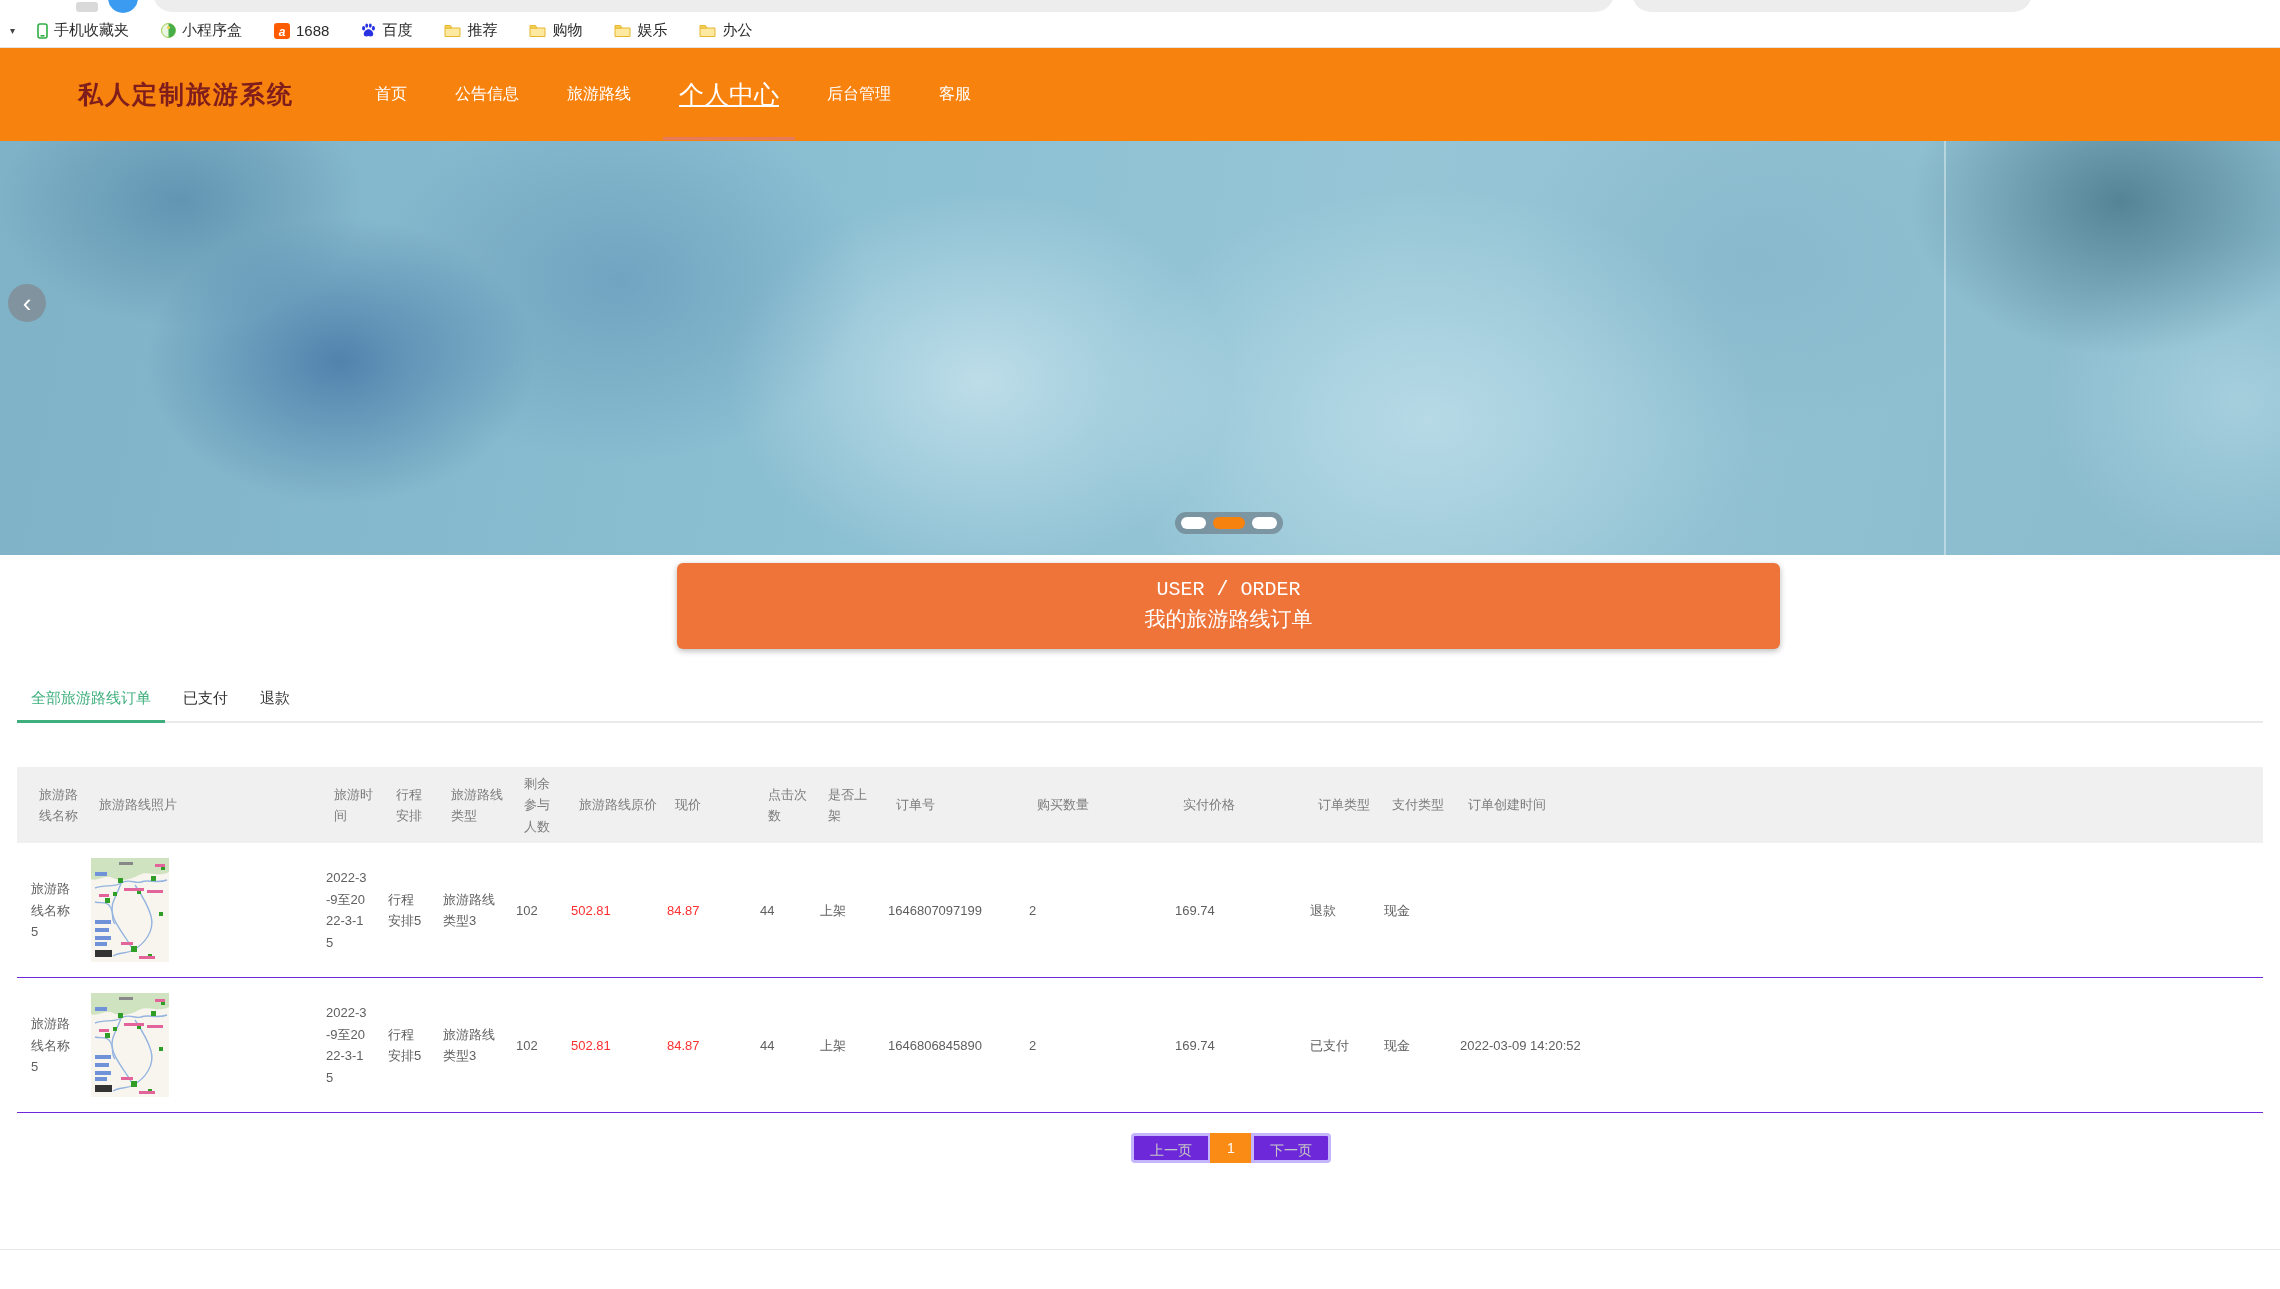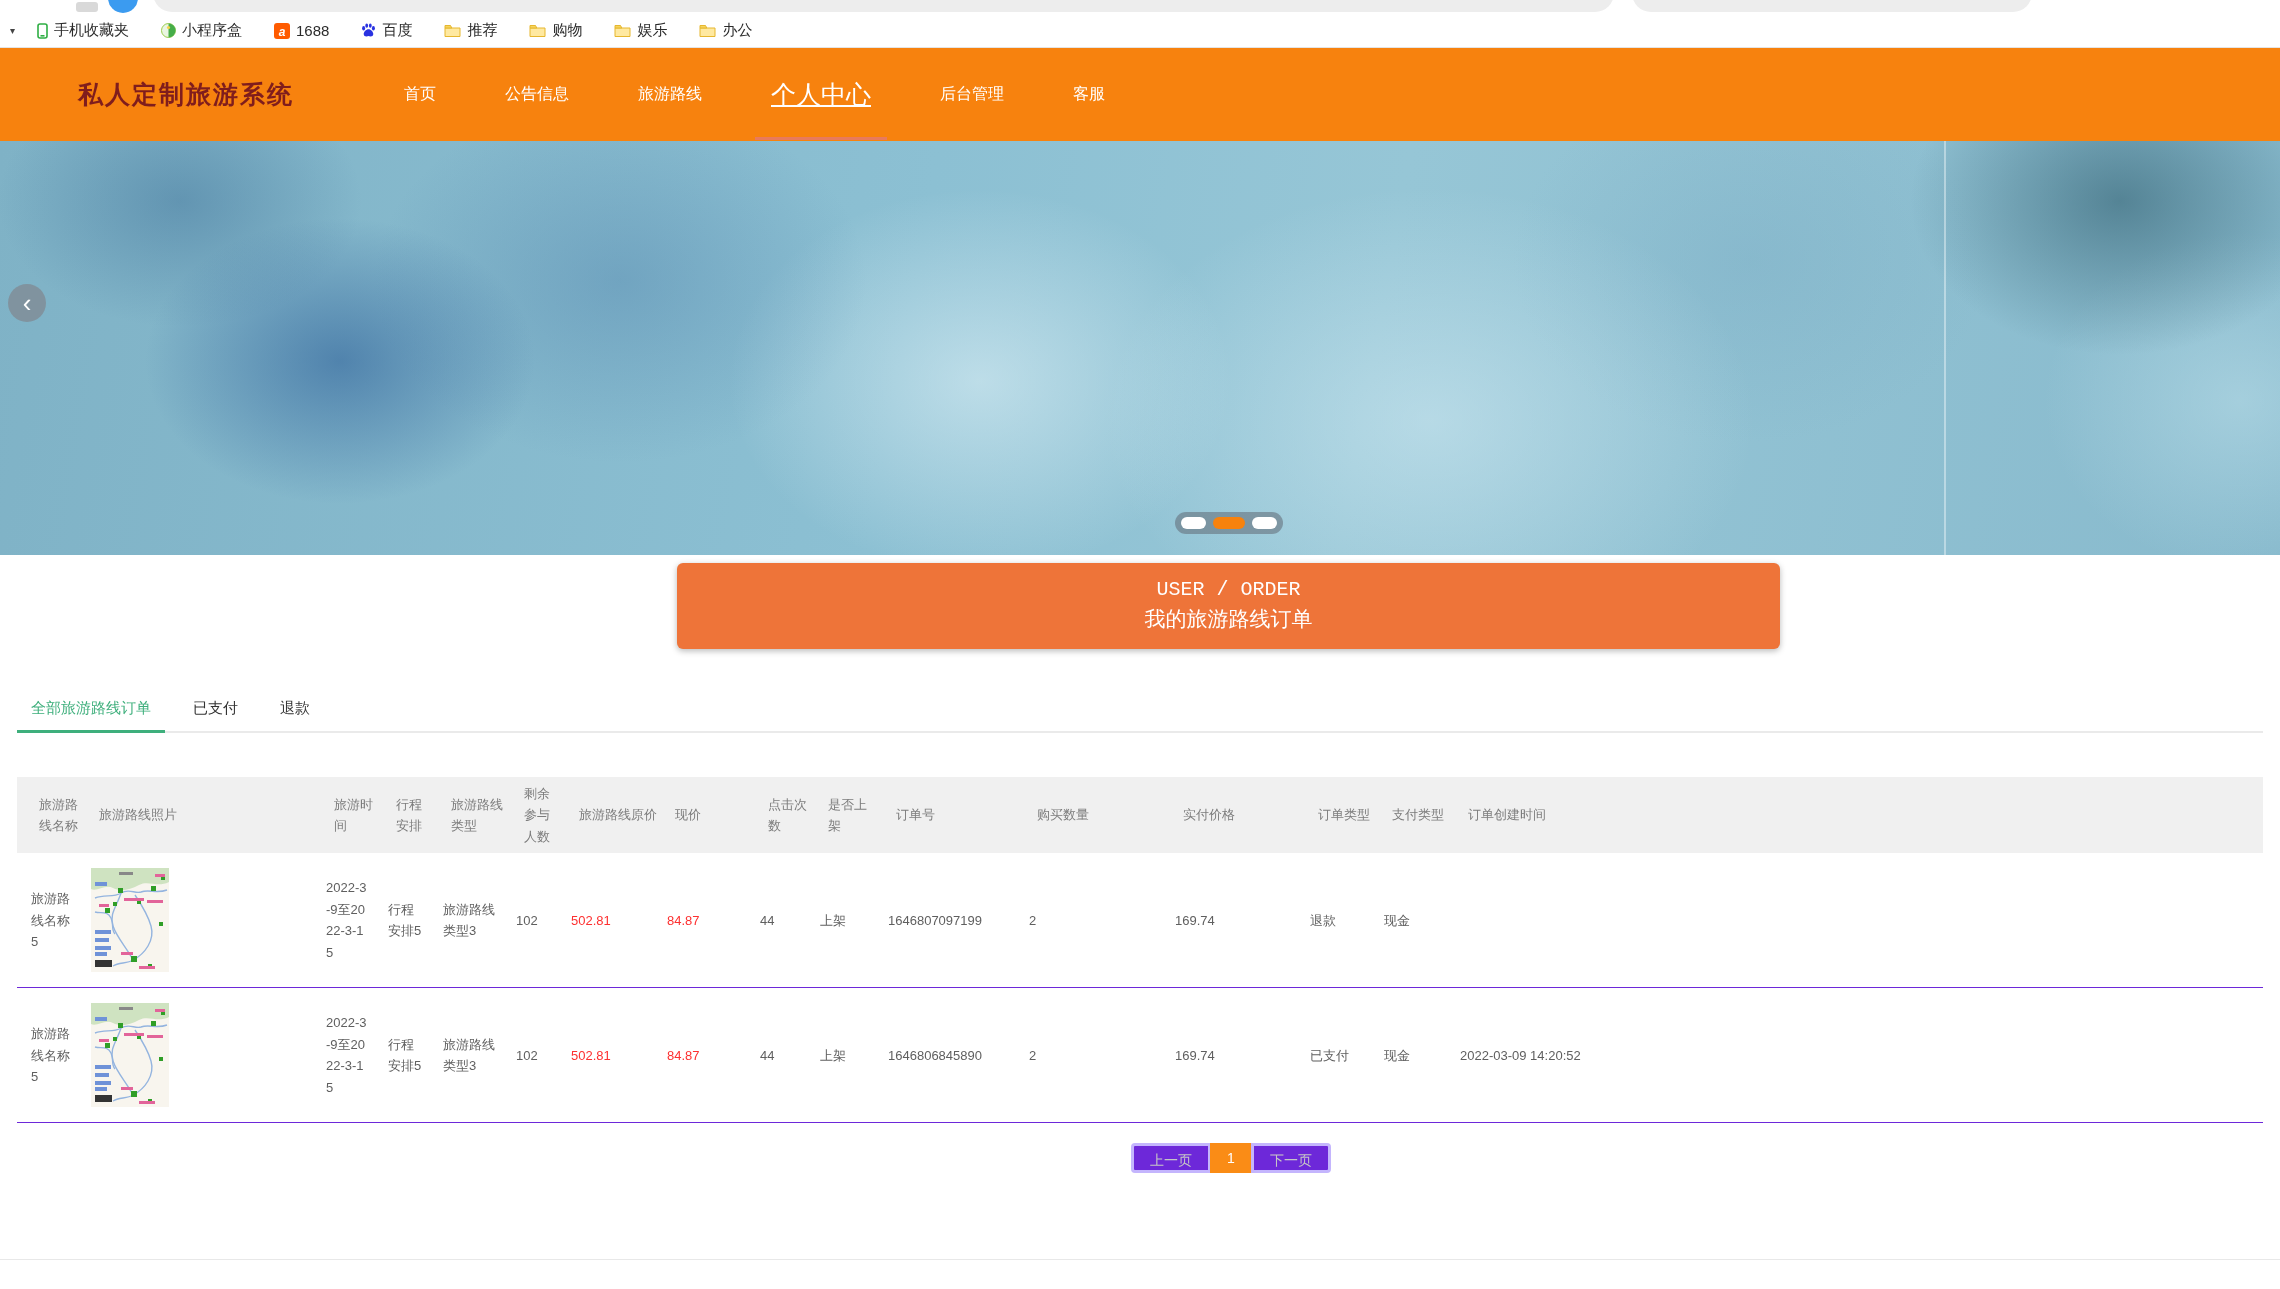--- a/index.html
+++ b/index.html
@@ -16,21 +16,21 @@
   
   .bookmarks { height:34px; display:flex; align-items:center; padding-left:10px; gap:22px;
     border-bottom:1px solid #e4e4e4; font-size:15px; color:#2b2b2b; background:#fff; }
   .bm-caret { font-size:10px; color:#444; margin-right:-10px; cursor:pointer; }
   .bm-item  { display:flex; align-items:center; gap:6px; cursor:pointer; white-space:nowrap;padding-left:10px; }
   .bm-item .ic { display:inline-flex; }
 
   
   .nav { height:93px; background:#f7820e; display:flex; align-items:center; position:relative; }
   .nav-title { color:#7f1d1d; font-size:25px; font-weight:bold; letter-spacing:2px; margin-left:78px; }
-  .nav-menu  { display:flex; align-items:center; gap:57px; margin-left:104px; height:100%; }
+  .nav-menu  { display:flex; align-items:center; gap:36px; margin-left:75px; height:100%; }
   .nav-item  { color:#fff; font-size:16px; height:100%; display:flex; align-items:center;
                padding:0 6px; position:relative; cursor:pointer; }
   .nav-item.active { font-size:25px;text-decoration:underline; }
   .nav-item.active::after { content:""; position:absolute; left:-10px; right:-10px; bottom:1px;
                height:3px; background:#e87a5c; }
 
   
   .carousel { position:relative; height:414px;
     background:
       radial-gradient(300px 220px at 340px 220px,  rgba(38,88,148,.55), rgba(38,88,148,0) 65%),
@@ -51,21 +51,21 @@
   .dot  { width:25px; height:12px; border-radius:6px; background:#fff; cursor:pointer; }
   .dot.active { width:32px; background:#f7820d; }
 
   
   .banner { width:1103px; height:86px; margin:8px 0 0 677px; background:#ee7439; border-radius:6px;
       box-shadow:0 2px 6px rgba(0,0,0,.28); color:#fff; text-align:center; padding-top:13px; }
   .banner-line1 { font-size:20px; line-height:28px;font-family:Liberation Mono, monospace; }
   .banner-line2 { font-size:21px; line-height:30px; }
 
   
-  .tabs { margin:42px 17px 0; display:flex; gap:14px; border-bottom:2px solid #eaeaea; }
+  .tabs { margin:32px 17px 0; display:flex; gap:4px; border-bottom:2px solid #eaeaea; }
   .tab  { padding:8px 14px 13px; font-size:15px; color:#333; position:relative; cursor:pointer; white-space:nowrap; }
   .tab.active { color:#3eaf7c; }
   .tab.active::after { content:""; position:absolute; left:0; right:0; bottom:-2px; height:3px; background:#3eaf7c; }
 
   
   .table { margin:44px 17px 0; font-size:13px; color:#5f5f5f;
       --cols:66px 235px 62px 55px 73px 55px 96px 93px 60px 68px 141px 146px 135px 74px 76px auto; }
   .thead { display:grid; grid-template-columns:var(--cols); background:#f0f0f0; min-height:58px;
       align-items:center; color:#7c7c7c;padding-left:8px; }
   .tr    { display:grid; grid-template-columns:var(--cols); min-height:135px; align-items:center;

